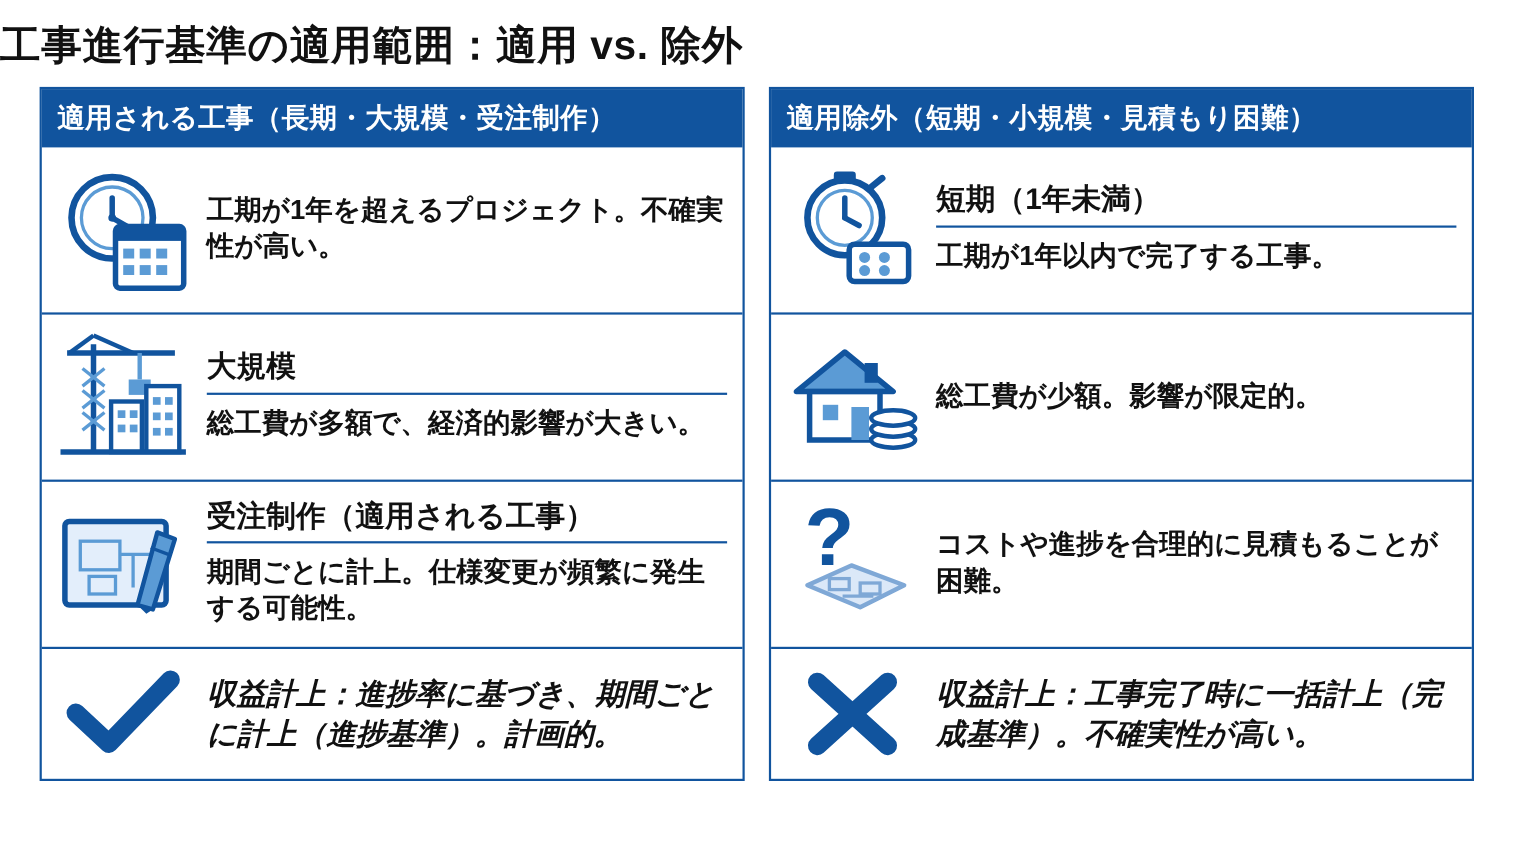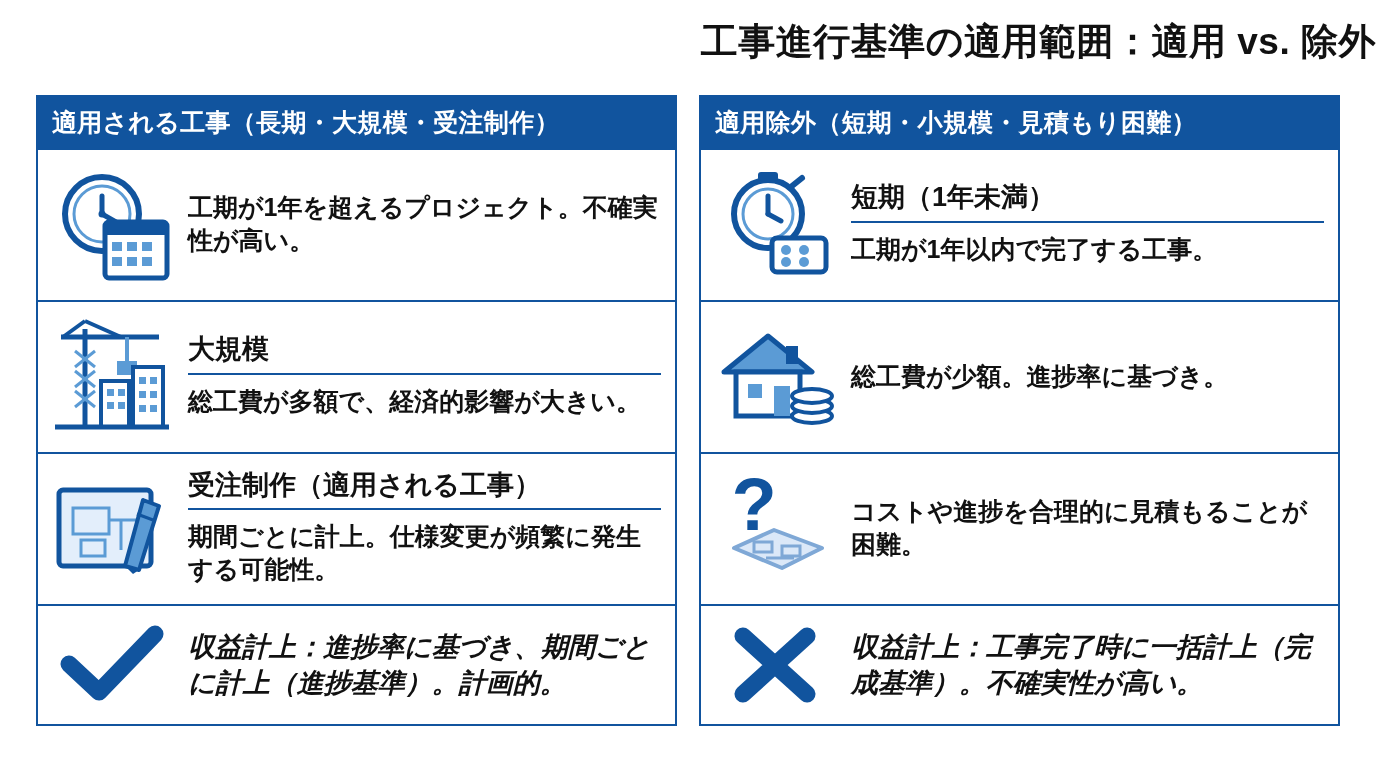--- a/index.html
+++ b/index.html
@@ -14,34 +14,33 @@
     color: #111111;
     overflow: hidden;
   }
   .page {
     position: relative;
     width: 1376px;
     height: 768px;
     box-sizing: border-box;
   }
   .title {
-    text-align: right;
+    text-align: left;
     font-size: 37px;
     font-weight: bold;
     color: #111111;
     letter-spacing: 0.5px;
     padding-top: 17px;
     padding-bottom: 12px;
   }
   .columns {
     display: flex;
     gap: 22px;
     padding: 0 36px;
     box-sizing: border-box;
-    margin-top: 16px;
   }
   .col {
     flex: 1 1 0;
     border: 2px solid #11549e;
     box-sizing: border-box;
     background: #ffffff;
   }
   .col-header {
     background: #11549e;
     color: #ffffff;
@@ -257,21 +256,21 @@
             <rect x="64" y="66" width="16" height="30" fill="#5b9bd5"></rect>
             <rect x="76" y="26" width="12" height="18" fill="#11549e"></rect>
             <g fill="#ffffff" stroke="#11549e" stroke-width="4">
               <ellipse cx="102" cy="96" rx="20" ry="7"></ellipse>
               <ellipse cx="102" cy="86" rx="20" ry="7"></ellipse>
               <ellipse cx="102" cy="76" rx="20" ry="7"></ellipse>
             </g>
           </svg>
         </div>
         <div class="text-cell">
-          <div class="item-desc">総工費が少額。進捗率に基づき。</div>
+          <div class="item-desc">総工費が少額。影響が限定的。</div>
         </div>
       </div>
 
       <div class="row">
         <div class="icon-cell">
           <svg width="130" height="122" viewBox="0 0 130 122">
             <text x="44" y="62" font-family="Liberation Sans, sans-serif" font-size="74" font-weight="bold" fill="#11549e" text-anchor="middle">?</text>
             <g transform="translate(0,0)">
               <path d="M24 80 L64 62 L112 80 L72 100 Z" fill="#dbe8f8" stroke="#7fa8d6" stroke-width="4" stroke-linejoin="round"></path>
               <g stroke="#7fa8d6" stroke-width="3" fill="none">

